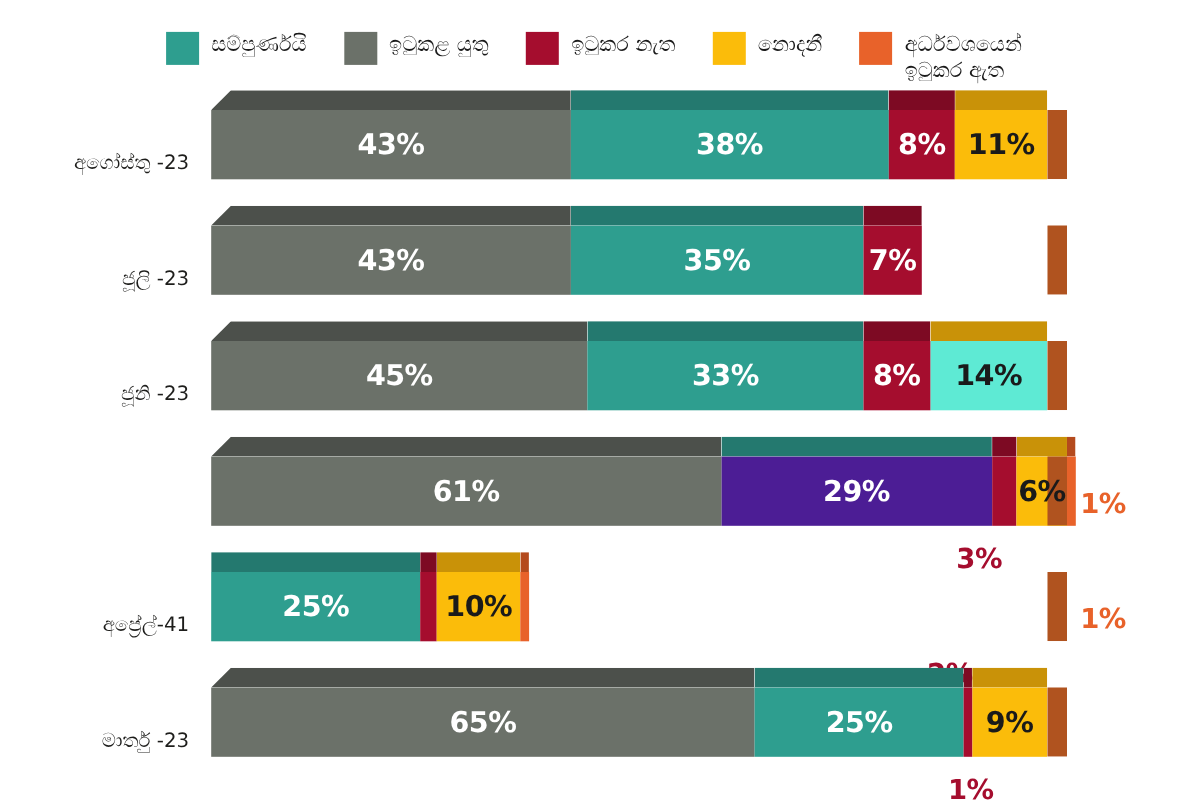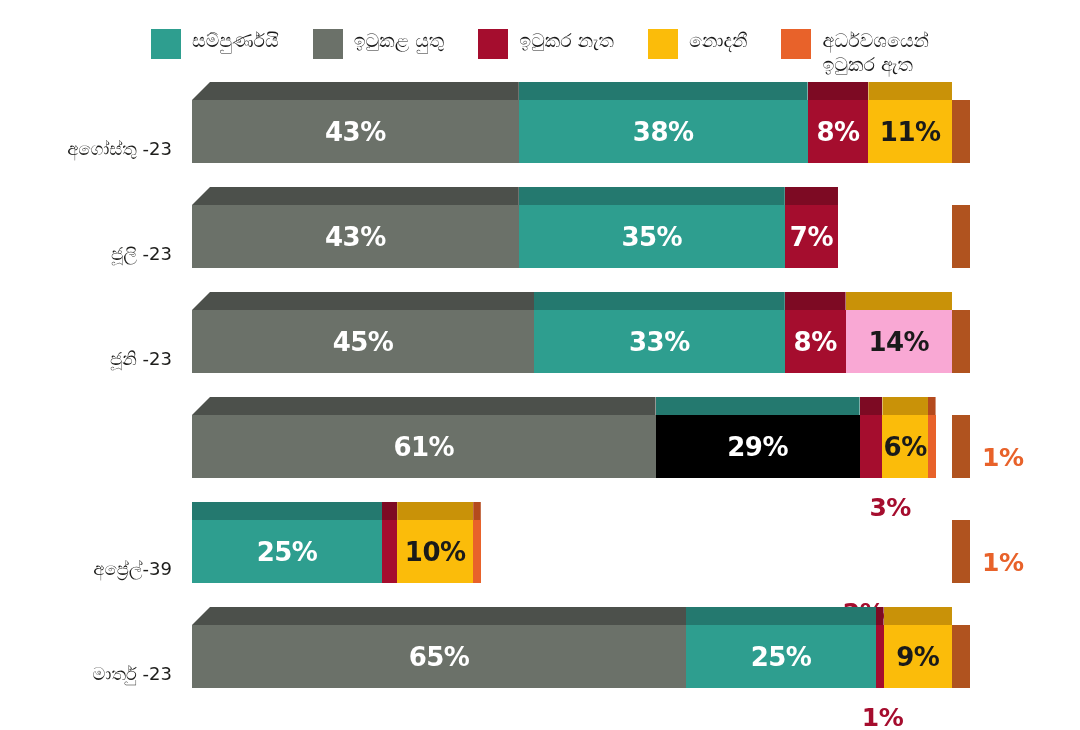--- a/index.html
+++ b/index.html
@@ -185,42 +185,42 @@
               <i style="background: rgb(36, 121, 111);"></i>
             </div>
             <span class="seg-label" style="color: rgb(255, 255, 255);">33%</span>
           </div>
           <div class="seg" title="ඉටුකර නැත" style="width: 60.8px; background: rgb(165, 13, 46);">
             <div class="seg-top mid">
               <i style="background: rgb(125, 10, 35);"></i>
             </div>
             <span class="seg-label" style="color: rgb(255, 255, 255);">8%</span>
           </div>
-          <div class="seg" title="නොදනී" style="width: 106.4px; background: #f9a8d4;">
+          <div class="seg" title="නොදනී" style="width: 106.4px; background: #5eead4;">
             <div class="seg-top mid">
               <i style="background: rgb(201, 146, 8);"></i>
             </div>
             <span class="seg-label" style="color: rgb(26, 26, 26);">14%</span>
           </div>
           <div class="bar-side" style="left: 760px;">
             <div class="bar-side-inner" style="background: rgb(176, 83, 31);"></div>
           </div>
         </div>
       </div>
     </div>
     <div class="row">
       <div class="bar-area">
         <div class="bar">
           <div class="seg" title="ඉටුකළ යුතු" style="width: 463.6px; background: rgb(107, 113, 105);">
             <div class="seg-top">
               <i style="background: rgb(76, 80, 75);"></i>
             </div>
             <span class="seg-label" style="color: rgb(255, 255, 255);">61%</span>
           </div>
-          <div class="seg" title="සම්පුර්ණයි" style="width: 204px; background: #000000;">
+          <div class="seg" title="සම්පුර්ණයි" style="width: 246px; background: #4c1d95;">
             <div class="seg-top mid">
               <i style="background: rgb(36, 121, 111);"></i>
             </div>
             <span class="seg-label" style="color: rgb(255, 255, 255);">29%</span>
           </div>
           <div class="seg" title="ඉටුකර නැත" style="width: 22.8px; background: rgb(165, 13, 46);">
             <div class="seg-top mid">
               <i style="background: rgb(125, 10, 35);"></i>
             </div>
           </div>
@@ -237,21 +237,21 @@
           </div>
           <div class="bar-side" style="left: 760px;">
             <div class="bar-side-inner" style="background: rgb(176, 83, 31);"></div>
           </div>
         </div>
         <div class="callout below" style="color: rgb(165, 13, 46); left: 677.4px;">3%</div>
         <div class="callout right" style="color: rgb(232, 98, 42); left: 790px;">1%</div>
       </div>
     </div>
     <div class="row">
-      <div class="row-label">අප්‍රේල්-39</div>
+      <div class="row-label">අප්‍රේල්-41</div>
       <div class="bar-area">
         <div class="bar">
           <div class="seg" title="සම්පුර්ණයි" style="width: 190px; background: rgb(46, 158, 143);">
             <div class="seg-top mid">
               <i style="background: rgb(36, 121, 111);"></i>
             </div>
             <span class="seg-label" style="color: rgb(255, 255, 255);">25%</span>
           </div>
           <div class="seg" title="ඉටුකර නැත" style="width: 15.2px; background: rgb(165, 13, 46);">
             <div class="seg-top mid">

